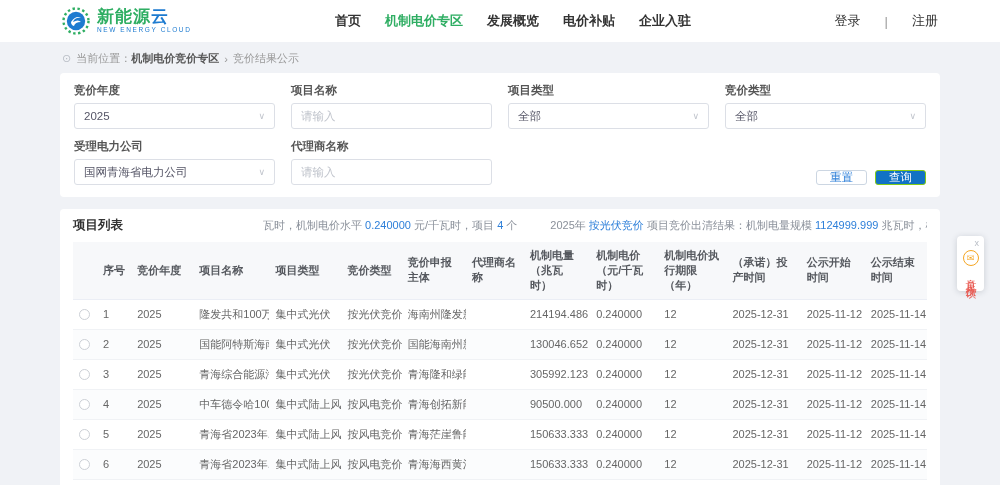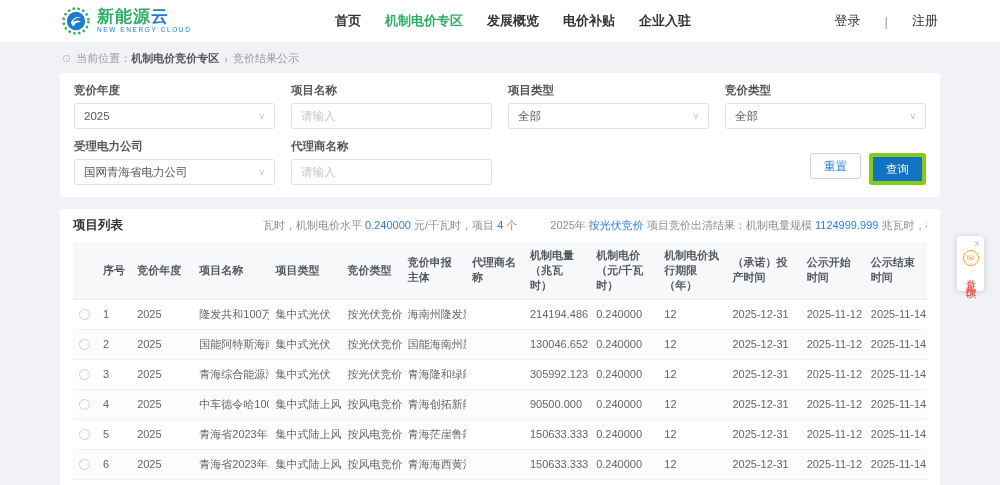--- a/index.html
+++ b/index.html
@@ -32,24 +32,24 @@
   .filter-grid { display:grid; grid-template-columns:repeat(4,1fr); gap:10px 16px; }
   .field label { display:block; font-size:11.5px; color:#555; margin-bottom:5px; font-weight:bold; }
   .control { height:26px; border:1px solid #dcdfe6; border-radius:3px; background:#fff;
     display:flex; align-items:center; justify-content:space-between; padding:0 9px;
     font-size:11.5px; color:#556; cursor:pointer; }
   .control input { border:none; outline:none; width:100%; font-size:11.5px; color:#556;
     font-family:Liberation Sans, sans-serif; background:transparent; }
   .control input::placeholder { color:#c0c4cc; }
   .chevron { color:#c0c4cc; font-size:9px; flex:0 0 auto; margin-left:6px; }
   .btns { position:absolute; right:14px; bottom:12px; display:flex; gap:8px; }
-  .btn { height:15px; padding:12px 13px; border-radius:3px; font-size:11.5px;
+  .btn { height:15px; padding:0 13px; border-radius:3px; font-size:11.5px;
     display:flex; align-items:center; cursor:pointer; }
   .btn-reset { background:#fff; border:1px solid #ccd6e2; color:#2d7fd9; }
-  .btn-primary { background:#1272c4; border:4px solid #84cc16; color:#fff; }
+  .btn-primary { background:#1272c4; border:1px solid #84cc16; color:#fff; }
   
   .table-card { margin:12px 60px 0; background:#fff; border-radius:4px;
     padding:8px 13px 10px; }
   .card-head { display:flex; align-items:center; margin-bottom:8px; }
   .list-title { font-size:12.5px; font-weight:bold; color:#333; flex:0 0 auto; }
   .announcement { flex:1; margin-left:140px; overflow:hidden; white-space:nowrap;
     font-size:11px; color:#8a909a; }
   .announcement .hl { color:#2d7fd9; }
   table { width:100%; border-collapse:collapse; table-layout:fixed; font-size:11px; }
   thead th { background:#f7f8fa; color:#55585e; font-weight:bold; text-align:left;

